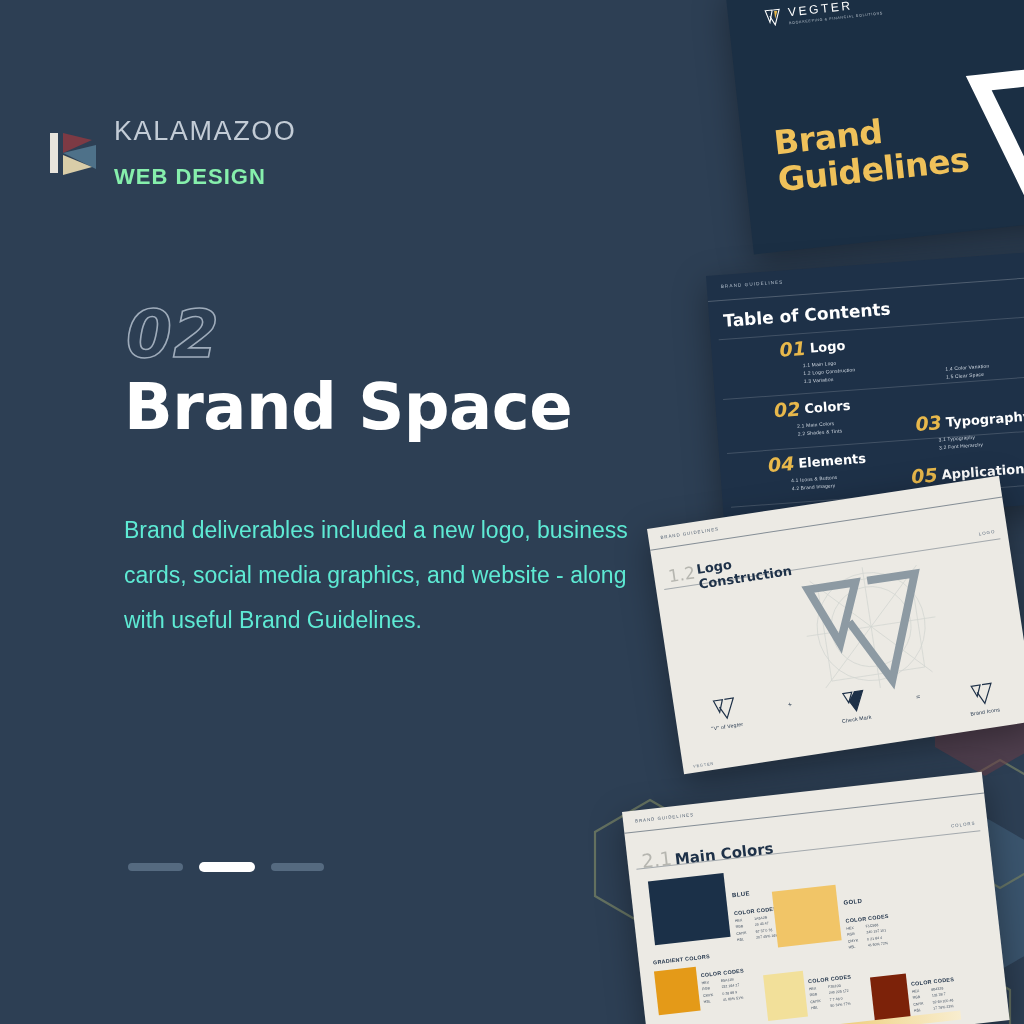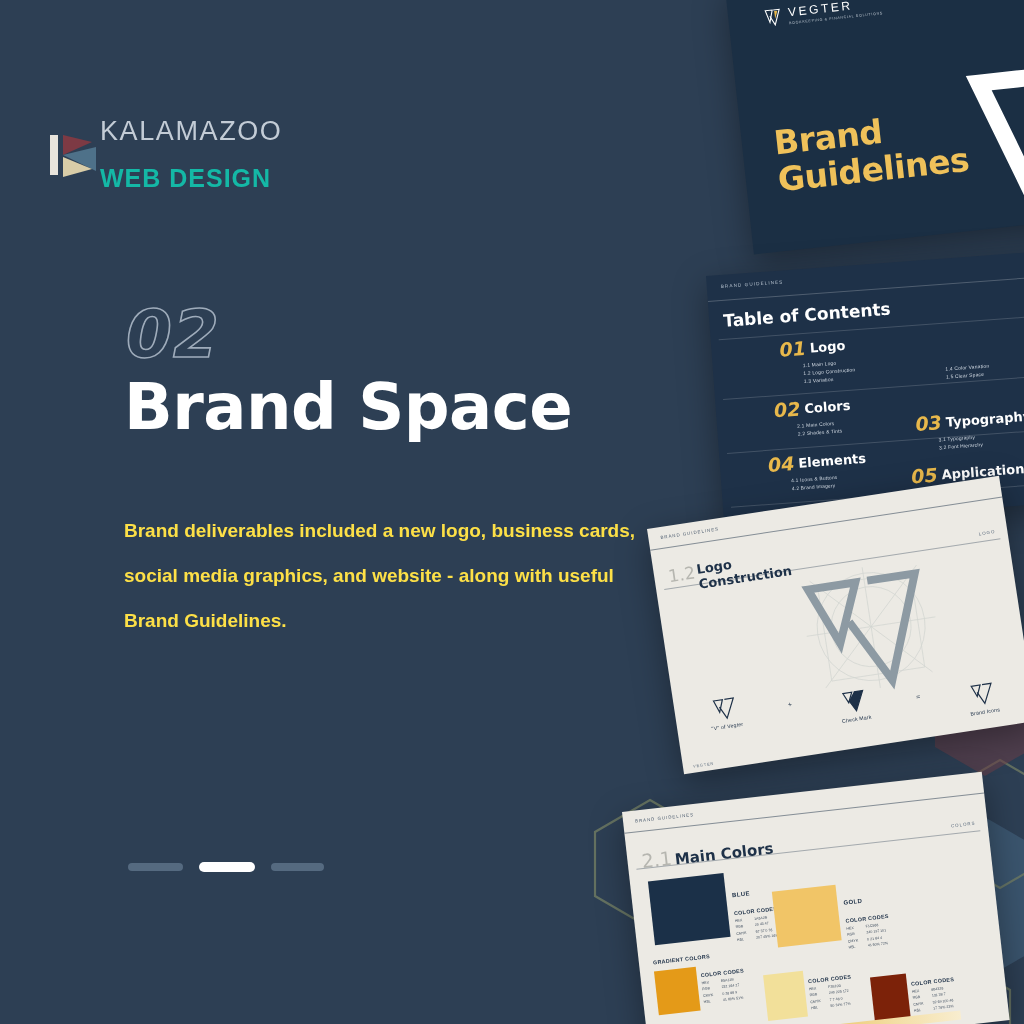--- a/index.html
+++ b/index.html
@@ -7,44 +7,44 @@
   body {
     background:#2d3f54;
     font-family:"Liberation Sans", sans-serif;
     position:relative;
   }
 
   
   .hex-layer { position:absolute; inset:0; overflow:hidden; pointer-events:none; }
 
   
-  .brand { position:absolute; left:48px; top:118px; display:flex; align-items:center; }
+  .brand { position:absolute; left:48px; top:118px; display:flex; align-items:center; gap:14px; }
   .brand-mark { width:52px; height:60px; position:relative; flex:none; }
   .brand-text { display:flex; flex-direction:column; line-height:1.0; }
   .brand-l1 { font-size:27px; letter-spacing:1.6px; color:#c3ccd6; font-weight:400; }
-  .brand-l2 { font-size:25px; letter-spacing:1.0px; color:#14b8a6; font-weight:700; margin-top:21px; }
+  .brand-l2 { font-size:22px; letter-spacing:1.0px; color:#86efac; font-weight:700; margin-top:21px; }
 
   
   .num-02 {
     position:absolute; left:126px; top:296px;
     font-size:66px; font-weight:700; font-style:italic;
     letter-spacing:1px;
     color:transparent;
     -webkit-text-stroke:1.6px #9facbb;
     font-family:"DejaVu Sans", sans-serif;
   }
   .headline {
     position:absolute; left:124px; top:370px;
     font-size:64px; font-weight:700; color:#ffffff;
     letter-spacing:-0.5px;
     font-family:"DejaVu Sans", sans-serif;
   }
   .body-copy {
     position:absolute; left:124px; top:508px; width:520px;
-    font-size:19px; line-height:45px; color:#fde047; font-weight:700;
+    font-size:23px; line-height:45px; color:#5eead4; font-weight:400;
   }
 
   
   .pager { position:absolute; left:128px; top:862px; display:flex; gap:16px; align-items:center; }
   .pag { height:8px; border-radius:5px; background:#556a80; }
   .pag.w1 { width:55px; }
   .pag.active { background:#ffffff; width:56px; height:10px; }
   .pag.w3 { width:53px; }
 
   

